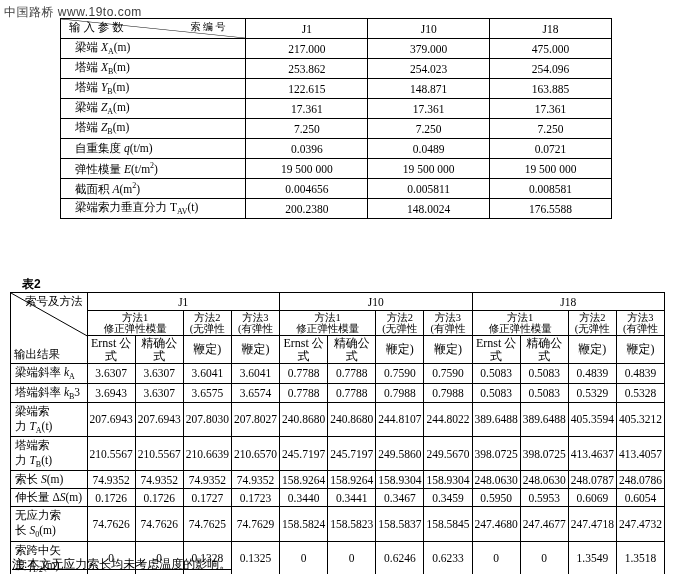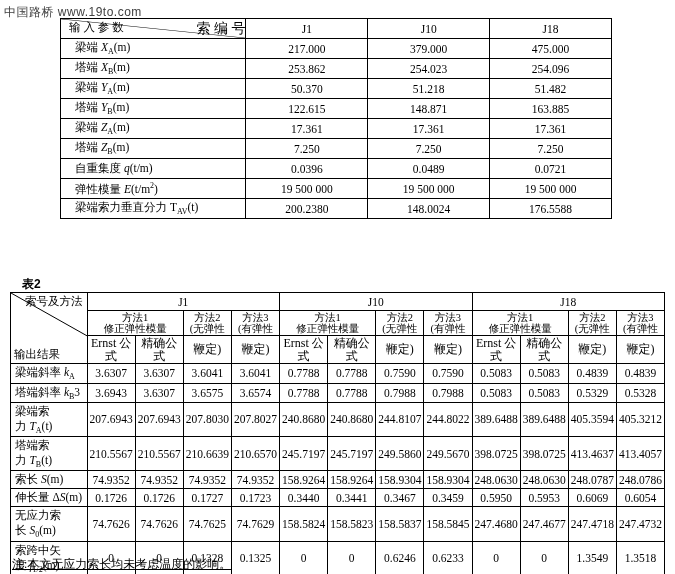--- a/index.html
+++ b/index.html
@@ -39,21 +39,21 @@
   .diag1{
     position:relative;
     height:38px;
     padding:0;
     overflow:hidden;
   }
   .diag1 .line{
     position:absolute;left:0;top:0;width:100%;height:100%;
   }
   .diag1 .t1{
-    position:absolute;right:0;top:1px;font-size:14px;
+    position:absolute;right:20px;top:1px;font-size:10px;
   }
   .diag1 .t2{
     position:absolute;left:8px;bottom:3px;font-size:11.5px;
   }
   
   #cap2{position:absolute;left:14px;top:276px;}
   #table2-wrap{position:absolute;left:10px;top:292px;}
   #table2{width:655px;}
   #table2 td{height:15px;}
   #table2 .rowlbl{width:110px;text-align:left;padding-left:4px;font-size:11.5px;}
@@ -105,26 +105,20 @@
       <td>379.000</td>
       <td>475.000</td>
     </tr>
     <tr>
       <td class="lbl">塔端&nbsp;<span class="ital">X</span><span class="sub-s">B</span>(m)</td>
       <td>253.862</td>
       <td>254.023</td>
       <td>254.096</td>
     </tr>
     <tr>
-      <td class="lbl">梁端&nbsp;<span class="ital">Y</span><span class="sub-s">A</span>(m)</td>
-      <td>50.370</td>
-      <td>51.218</td>
-      <td>51.482</td>
-    </tr>
-    <tr>
       <td class="lbl">塔端&nbsp;<span class="ital">Y</span><span class="sub-s">B</span>(m)</td>
       <td>122.615</td>
       <td>148.871</td>
       <td>163.885</td>
     </tr>
     <tr>
       <td class="lbl">梁端&nbsp;<span class="ital">Z</span><span class="sub-s">A</span>(m)</td>
       <td>17.361</td>
       <td>17.361</td>
       <td>17.361</td>
@@ -139,20 +133,26 @@
       <td class="lbl">自重集度&nbsp;<span class="ital">q</span>(t/m)</td>
       <td>0.0396</td>
       <td>0.0489</td>
       <td>0.0721</td>
     </tr>
     <tr>
       <td class="lbl">弹性模量&nbsp;<span class="ital">E</span>(t/m<span class="sup">2</span>)</td>
       <td>19 500 000</td>
       <td>19 500 000</td>
       <td>19 500 000</td>
+    </tr>
+    <tr>
+      <td class="lbl">截面积&nbsp;<span class="ital">A</span>(m<span class="sup">2</span>)</td>
+      <td>0.004656</td>
+      <td>0.005811</td>
+      <td>0.008581</td>
     </tr>
     <tr>
       <td class="lbl">梁端索力垂直分力&nbsp;T<span class="sub-s">AV</span>(t)</td>
       <td>200.2380</td>
       <td>148.0024</td>
       <td>176.5588</td>
     </tr>
   </tbody>
     </table>
 </div>

